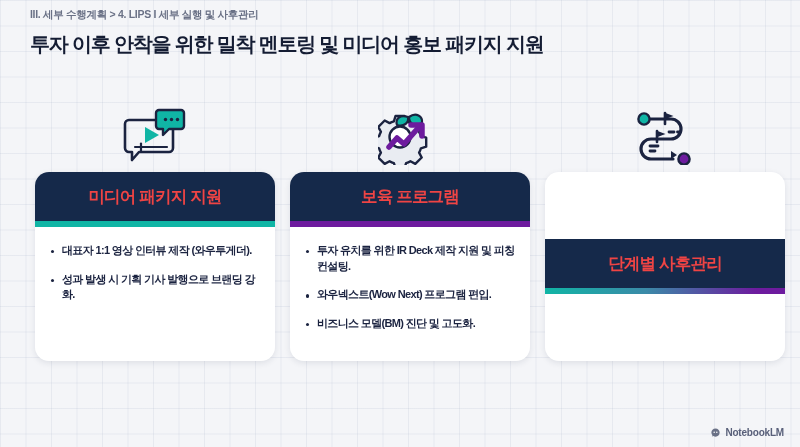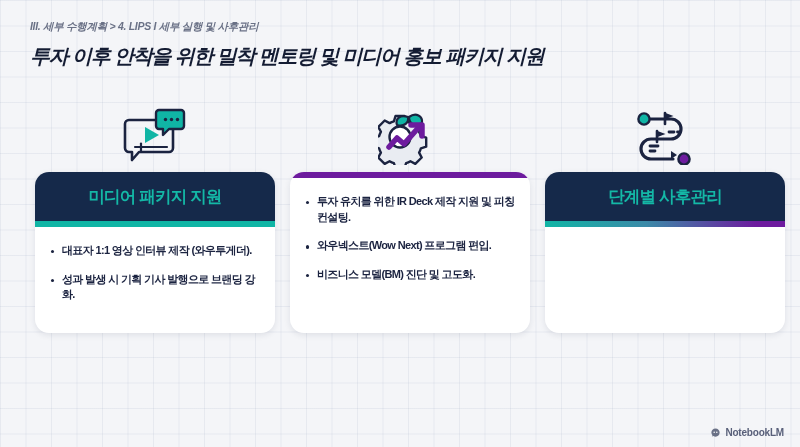--- a/index.html
+++ b/index.html
@@ -16,22 +16,21 @@
     background-image:
       linear-gradient(to right, rgba(160,170,195,0.16) 1px, transparent 1px),
       linear-gradient(to bottom, rgba(160,170,195,0.16) 1px, transparent 1px);
     background-size: 25.5px 25.5px;
     position: relative;
     color: #1a2238;
   }
 
   
   .header {
-    padding: 20px 30px 0 30px;
-    font-style: italic;
+    padding: 8px 30px 0 30px;
   }
   .breadcrumb {
     font-size: 10.5px;
     font-weight: 700;
     color: #6a7186;
     letter-spacing: -0.3px;
     white-space: nowrap;
   }
   .page-title {
     margin-top: 9px;
@@ -70,25 +69,25 @@
   .card {
     width: 240px;
     margin-right: 15px;
     background: #ffffff;
     border-radius: 14px;
     box-shadow: 0 2px 6px rgba(30,40,70,0.10);
     overflow: hidden;
     display: flex;
     flex-direction: column;
   }
-  .card:last-child { margin-right: 0; }
+  .card:last-child { margin-right: 0; justify-content: center; }
 
   .card-header {
     background: #15294a;
-    color: #14b8a6;
+    color: #ef4444;
     text-align: center;
     font-size: 16.5px;
     font-weight: 700;
     letter-spacing: -0.8px;
     padding: 14px 8px 13px 8px;
   }
   .accent-bar { height: 6px; width: 100%; }
   .accent-teal   { background: #10b5a5; }
   .accent-purple { background: #6d1b9e; }
   .accent-grad   { background: linear-gradient(to right, #10b5a5 0%, #3b8aa8 42%, #6d1b9e 88%, #6d1b9e 100%); }
@@ -199,20 +198,21 @@
     <div class="accent-bar accent-teal"></div>
     <div class="card-body">
       <ul class="bullet-list">
         <li class="bullet-item">대표자 1:1 영상 인터뷰 제작 (와우투게더).</li>
         <li class="bullet-item">성과 발생 시 기획 기사 발행으로 브랜딩 강화.</li>
       </ul>
     </div>
   </div>
 
   <div class="card">
+    <div class="card-header">보육 프로그램</div>
     <div class="accent-bar accent-purple"></div>
     <div class="card-body">
       <ul class="bullet-list">
         <li class="bullet-item">투자 유치를 위한 IR Deck 제작 지원 및 피칭 컨설팅.</li>
         <li class="bullet-item">와우넥스트(Wow Next) 프로그램 편입.</li>
         <li class="bullet-item">비즈니스 모델(BM) 진단 및 고도화.</li>
       </ul>
     </div>
   </div>
 

